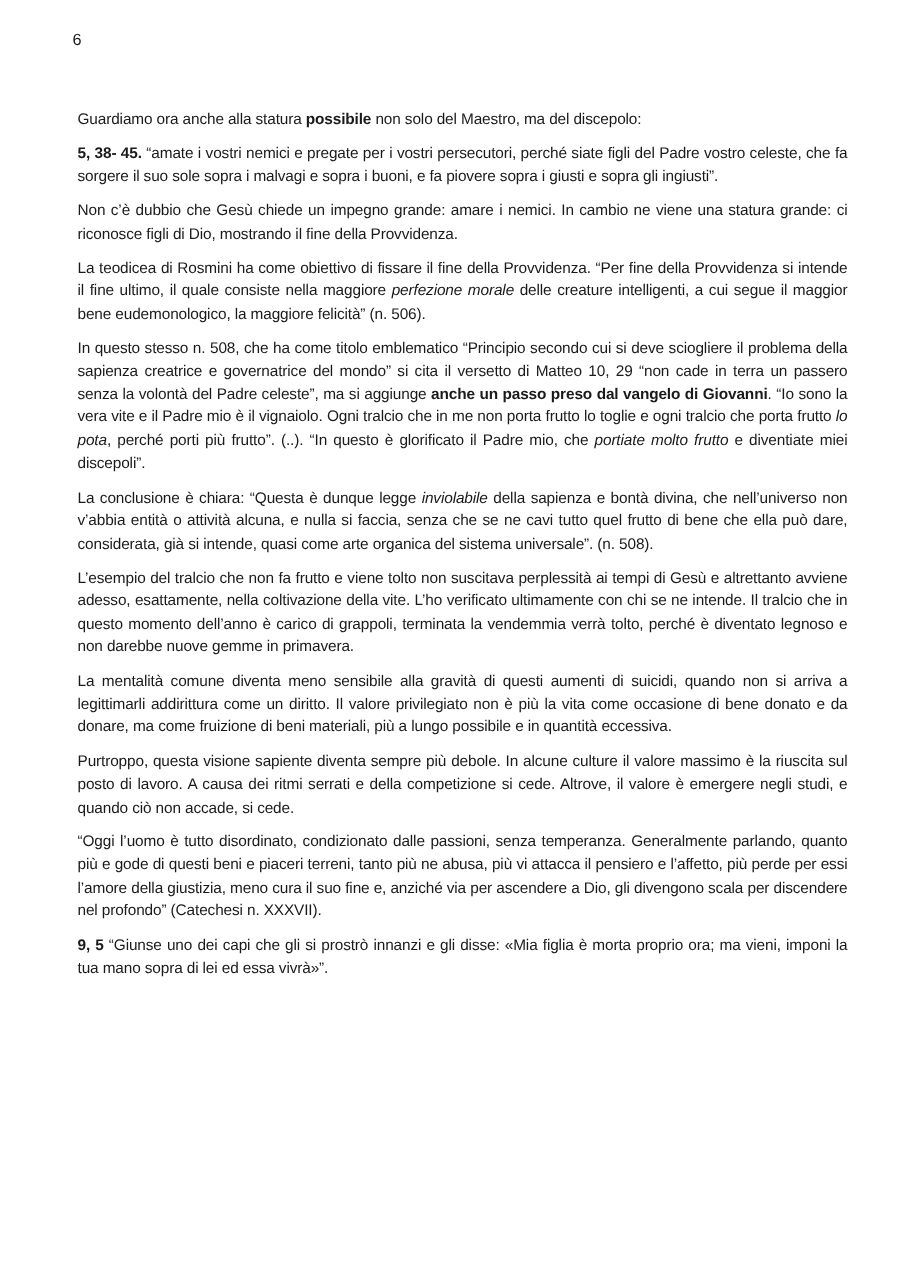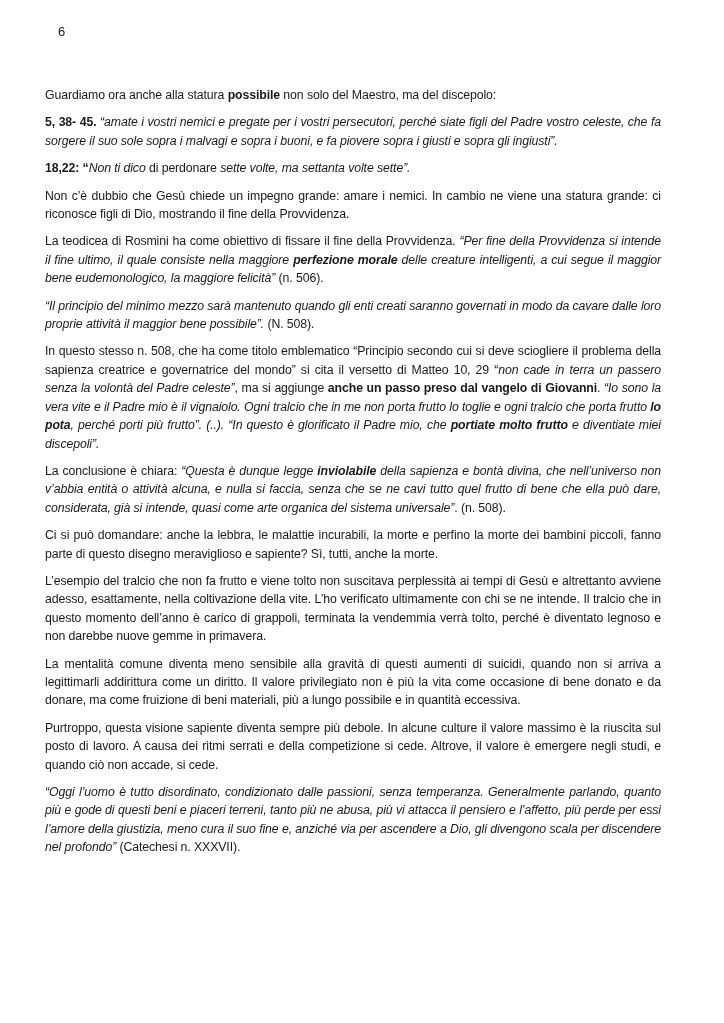--- a/index.html
+++ b/index.html
@@ -1,36 +1,34 @@
 <!DOCTYPE html>
 <html><head>
 <meta charset="utf-8">
 <style>
   html, body { margin:0; padding:0; background:#ffffff; }
   body { width:724px; height:1023px; overflow:hidden; position:relative;
          font-family:"Liberation Sans", sans-serif; color:#1a1a1a; }
   .page-number { position:absolute; left:58px; top:24px; font-size:13px; }
-  .content { position:absolute; left:45px; top:86px; width:616px; }
+  .content { position:absolute; left:62px; top:86px; width:616px; }
   .para { font-size:12.3px; line-height:18.4px; margin:0 0 9px 0; text-align:justify; letter-spacing:-0.1px; }
   .para .b { font-weight:bold; }
-  .para .i { font-style:italic; }
-  .para .bi { font-weight:bold; font-style:italic; }
+  .para .i { }
+  .para .bi { font-weight:normal; font-style:italic; }
 </style>
 </head>
 <body>
 
 <div class="page-number">6</div>
 
 <div class="content">
   <p class="para"><span>Guardiamo ora anche alla statura </span><span class="b">possibile</span><span> non solo del Maestro, ma del discepolo:</span></p>
   <p class="para"><span class="b">5, 38- 45. </span><span class="i">“amate i vostri nemici e pregate per i vostri persecutori, perché siate figli del Padre vostro celeste, che fa sorgere il suo sole sopra i malvagi e sopra i buoni, e fa piovere sopra i giusti e sopra gli ingiusti”.</span></p>
-  <p class="para"><span class="b">18,22: “</span><span class="i">Non ti dico</span><span> di perdonare </span><span class="i">sette volte, ma settanta volte sette”.</span></p>
   <p class="para"><span>Non c’è dubbio che Gesù chiede un impegno grande: amare i nemici. In cambio ne viene una statura grande: ci riconosce figli di Dio, mostrando il fine della Provvidenza.</span></p>
   <p class="para"><span>La teodicea di Rosmini ha come obiettivo di fissare il fine della Provvidenza. </span><span class="i">“Per fine della Provvidenza si intende il fine ultimo, il quale consiste nella maggiore </span><span class="bi">perfezione morale</span><span class="i"> delle creature intelligenti, a cui segue il maggior bene eudemonologico, la maggiore felicità”</span><span> (n. 506).</span></p>
-  <p class="para"><span class="i">“Il principio del minimo mezzo sarà mantenuto quando gli enti creati saranno governati in modo da cavare dalle loro proprie attività il maggior bene possibile”.</span><span> (N. 508).</span></p>
   <p class="para"><span>In questo stesso n. 508, che ha come titolo emblematico “Principio secondo cui si deve sciogliere il problema della sapienza creatrice e governatrice del mondo” si cita il versetto di Matteo 10, 29 “</span><span class="i">non cade in terra un passero senza la volontà del Padre celeste”</span><span>, ma si aggiunge </span><span class="b">anche un passo preso dal vangelo di Giovanni</span><span>. </span><span class="i">“Io sono la vera vite e il Padre mio è il vignaiolo. Ogni tralcio che in me non porta frutto lo toglie e ogni tralcio che porta frutto </span><span class="bi">lo pota</span><span class="i">, perché porti più frutto”. (..). “In questo è glorificato il Padre mio, che </span><span class="bi">portiate molto frutto</span><span class="i"> e diventiate miei discepoli”.</span></p>
   <p class="para"><span>La conclusione è chiara: </span><span class="i">“Questa è dunque legge </span><span class="bi">inviolabile</span><span class="i"> della sapienza e bontà divina, che nell’universo non v’abbia entità o attività alcuna, e nulla si faccia, senza che se ne cavi tutto quel frutto di bene che ella può dare, considerata, già si intende, quasi come arte organica del sistema universale”</span><span>. (n. 508).</span></p>
-  <p class="para"><span>Ci si può domandare: anche la lebbra, le malattie incurabili, la morte e perfino la morte dei bambini piccoli, fanno parte di questo disegno meraviglioso e sapiente? Sì, tutti, anche la morte.</span></p>
   <p class="para"><span>L’esempio del tralcio che non fa frutto e viene tolto non suscitava perplessità ai tempi di Gesù e altrettanto avviene adesso, esattamente, nella coltivazione della vite. L’ho verificato ultimamente con chi se ne intende. Il tralcio che in questo momento dell’anno è carico di grappoli, terminata la vendemmia verrà tolto, perché è diventato legnoso e non darebbe nuove gemme in primavera.</span></p>
   <p class="para"><span>La mentalità comune diventa meno sensibile alla gravità di questi aumenti di suicidi, quando non si arriva a legittimarli addirittura come un diritto. Il valore privilegiato non è più la vita come occasione di bene donato e da donare, ma come fruizione di beni materiali, più a lungo possibile e in quantità eccessiva.</span></p>
   <p class="para"><span>Purtroppo, questa visione sapiente diventa sempre più debole. In alcune culture il valore massimo è la riuscita sul posto di lavoro. A causa dei ritmi serrati e della competizione si cede. Altrove, il valore è emergere negli studi, e quando ciò non accade, si cede.</span></p>
   <p class="para"><span class="i">“Oggi l’uomo è tutto disordinato, condizionato dalle passioni, senza temperanza. Generalmente parlando, quanto più e gode di questi beni e piaceri terreni, tanto più ne abusa, più vi attacca il pensiero e l’affetto, più perde per essi l’amore della giustizia, meno cura il suo fine e, anziché via per ascendere a Dio, gli divengono scala per discendere nel profondo”</span><span> (Catechesi n. XXXVII).</span></p>
+  <p class="para"><span class="b">9, 5 </span><span class="i">“Giunse uno dei capi che gli si prostrò innanzi e gli disse: «Mia figlia è morta proprio ora; ma vieni, imponi la tua mano sopra di lei ed essa vivrà»”.</span></p>
 </div>
 
 </body></html>

